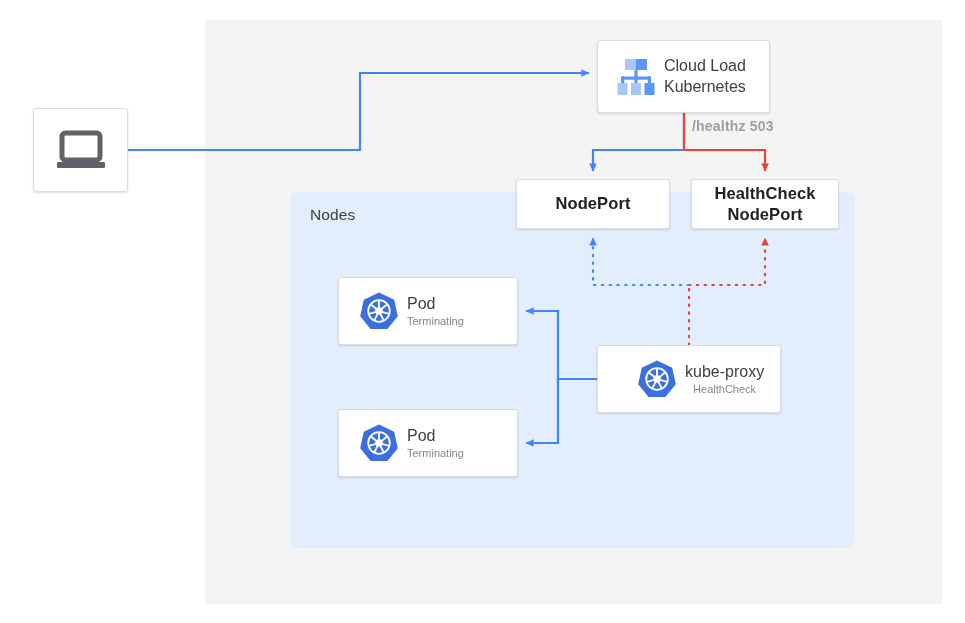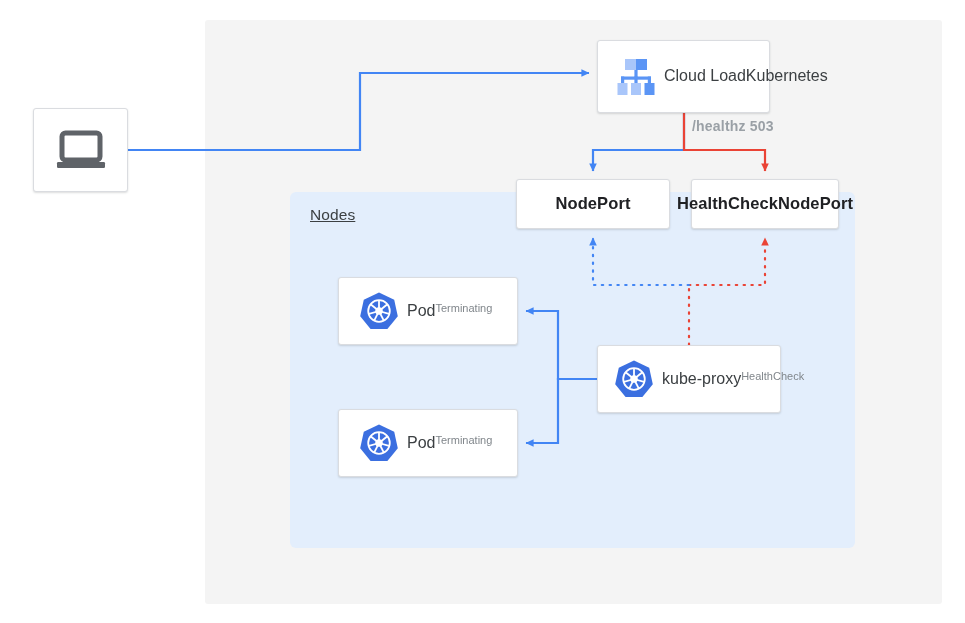--- a/index.html
+++ b/index.html
@@ -38,21 +38,20 @@
     background: #e3eefc;
     border-radius: 6px;
   }
   .nodes-label {
     position: absolute;
     left: 310px;
     top: 206px;
     font-size: 15.5px;
     color: #3c4043;
     letter-spacing: .1px;
-    text-decoration: underline;
   }
 
   
   #wires {
     position: absolute;
     left: 0;
     top: 0;
     width: 965px;
     height: 623px;
     pointer-events: none;
@@ -68,21 +67,21 @@
     box-shadow: 0 1px 2px rgba(60,64,67,.18);
     display: flex;
     align-items: center;
   }
   .card.plain {
     justify-content: center;
     text-align: center;
   }
   .card .txt-wrap {
     display: flex;
-    flex-direction: row;
+    flex-direction: column;
     justify-content: center;
     line-height: 1.28;
   }
   .title-dark {
     font-size: 16px;
     color: #3c4043;
     white-space: nowrap;
   }
   .title-bold {
     font-size: 16.5px;
@@ -97,21 +96,21 @@
     white-space: nowrap;
   }
 
   
   .card-client   { left: 33px;  top: 108px; width: 95px;  height: 84px; justify-content: center; }
   .card-clb      { left: 597px; top: 40px;  width: 173px; height: 73px; padding-left: 10px; }
   .card-nodeport { left: 516px; top: 179px; width: 154px; height: 50px; }
   .card-hcnp     { left: 691px; top: 179px; width: 148px; height: 50px; }
   .card-pod1     { left: 338px; top: 277px; width: 180px; height: 68px; padding-left: 12px; }
   .card-pod2     { left: 338px; top: 409px; width: 180px; height: 68px; padding-left: 12px; }
-  .card-kproxy   { left: 597px; top: 345px; width: 184px; height: 68px; padding-left: 8px; }
+  .card-kproxy   { left: 597px; top: 345px; width: 184px; height: 68px; padding-left: 31px; text-align: center; }
 
   .icon-slot {
     flex: 0 0 auto;
     display: flex;
     align-items: center;
     justify-content: center;
   }
   .icon-slot.k8s   { width: 56px; }
   .icon-slot.clb   { width: 56px; }
   .icon-slot.laptop{ width: 100%; }

